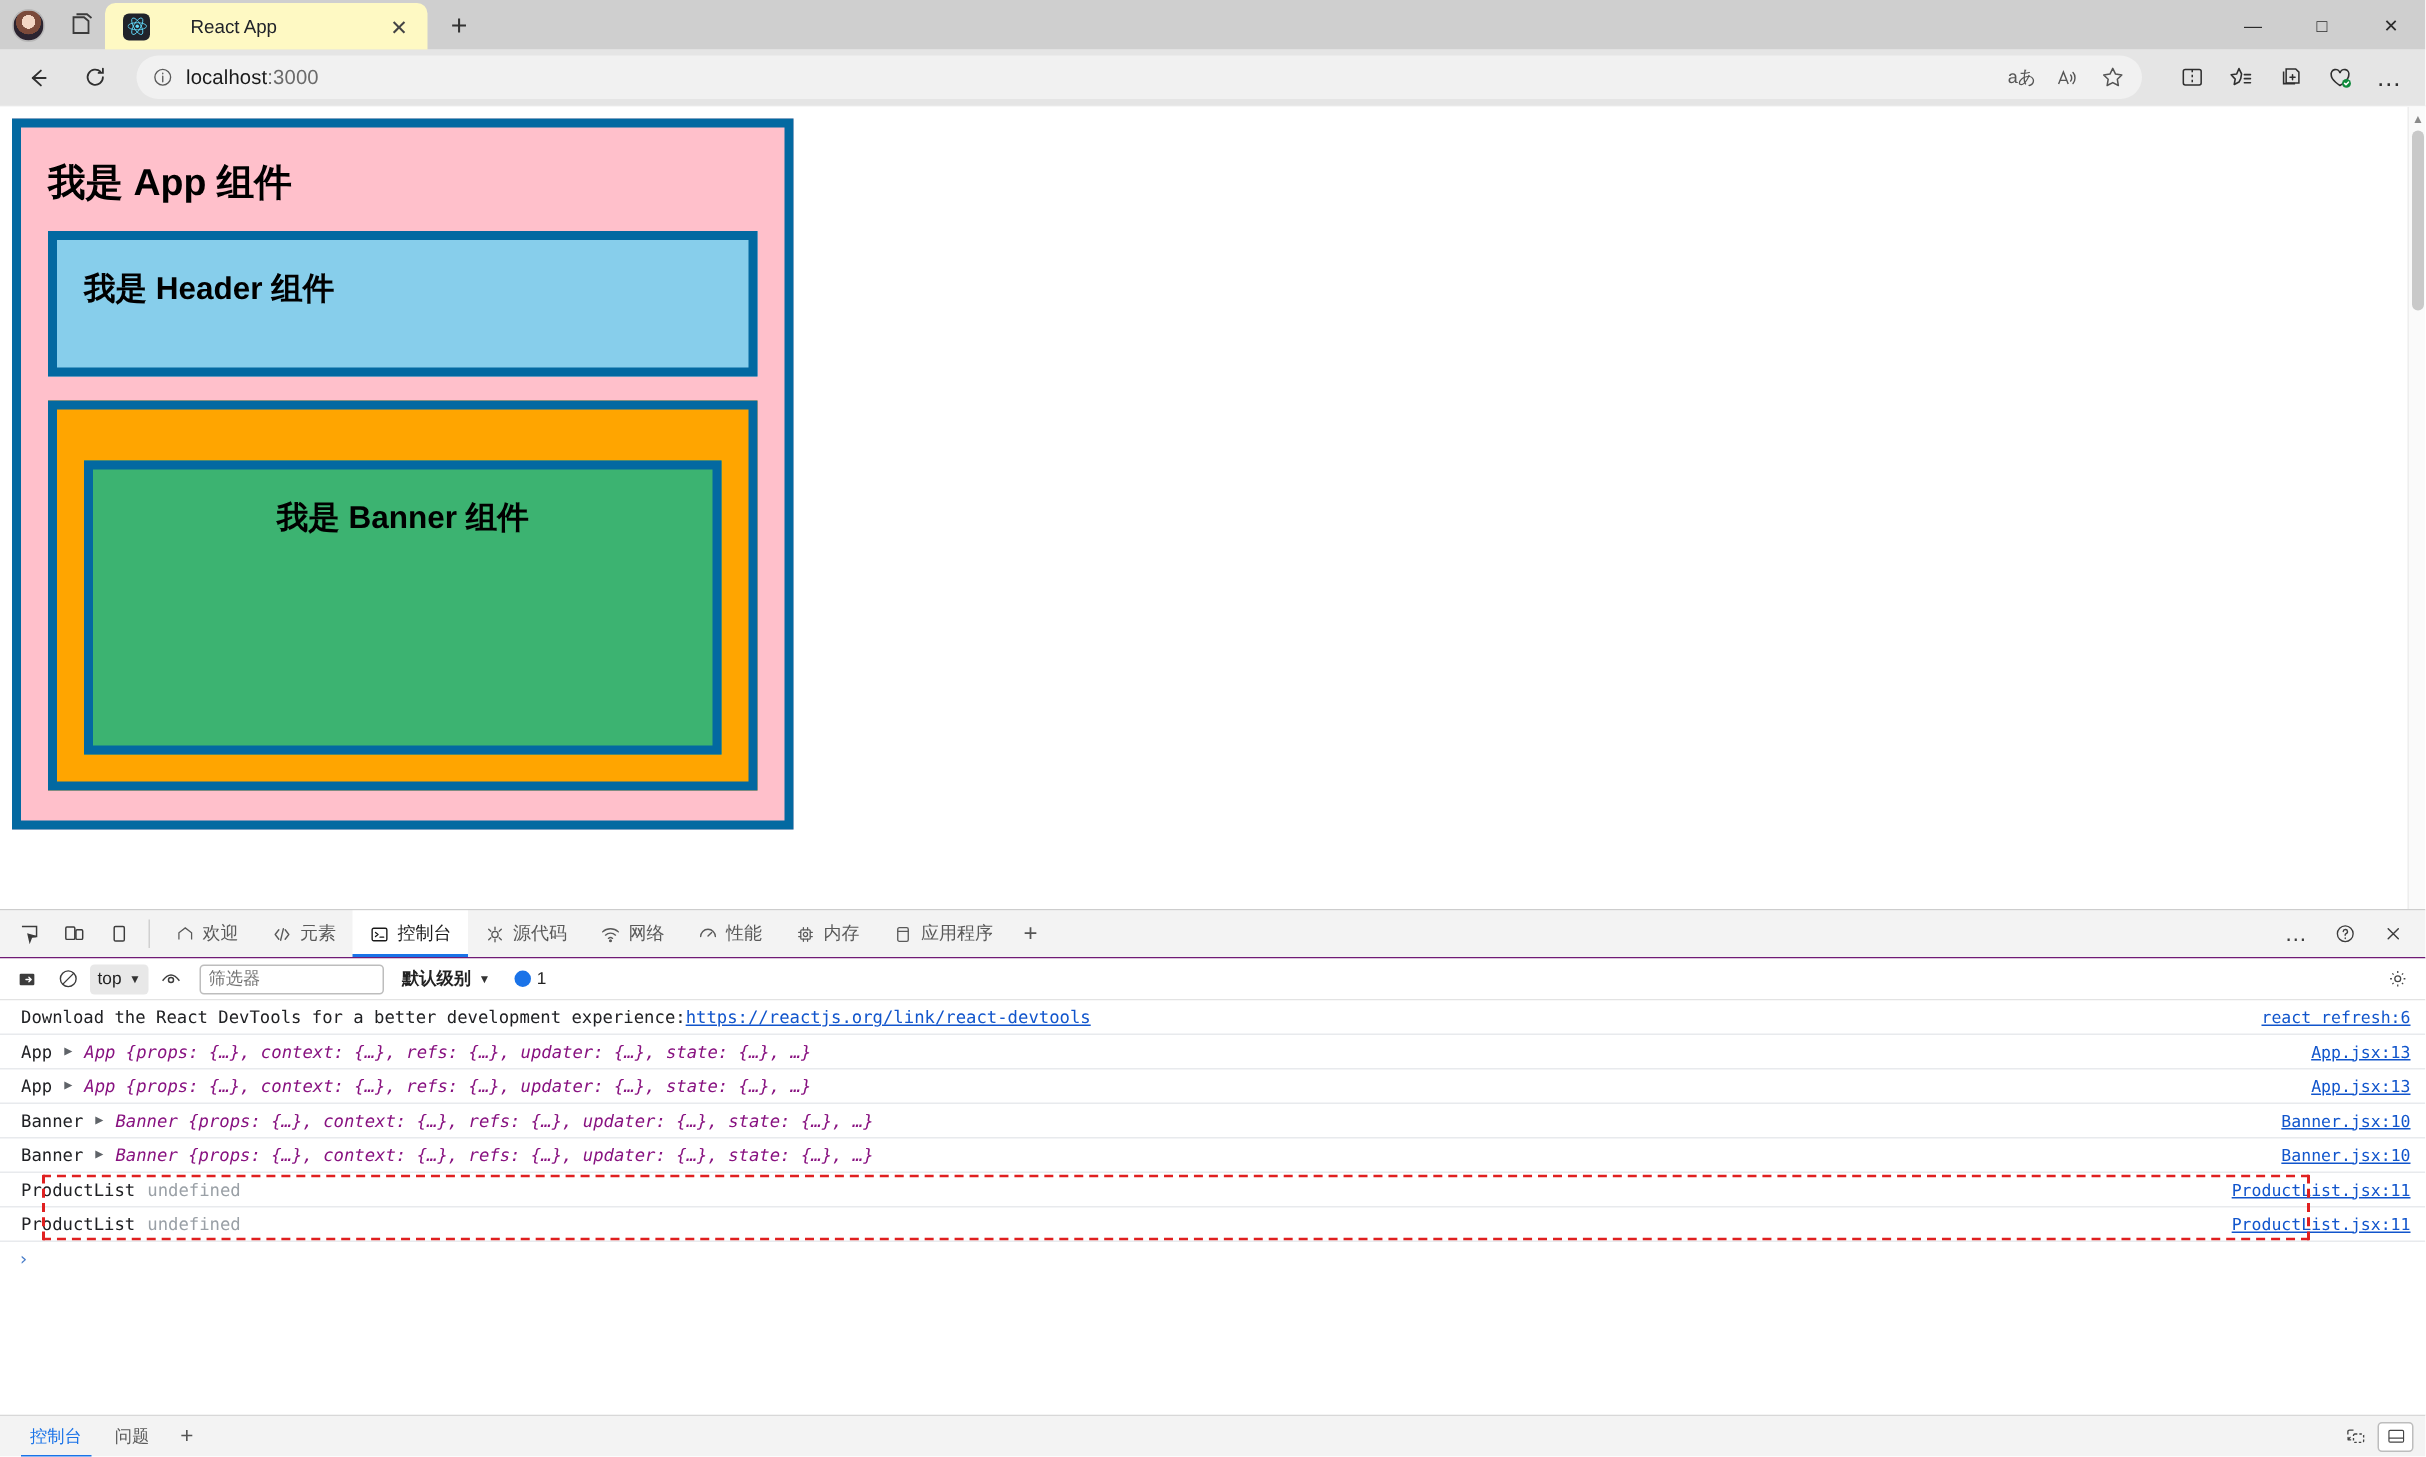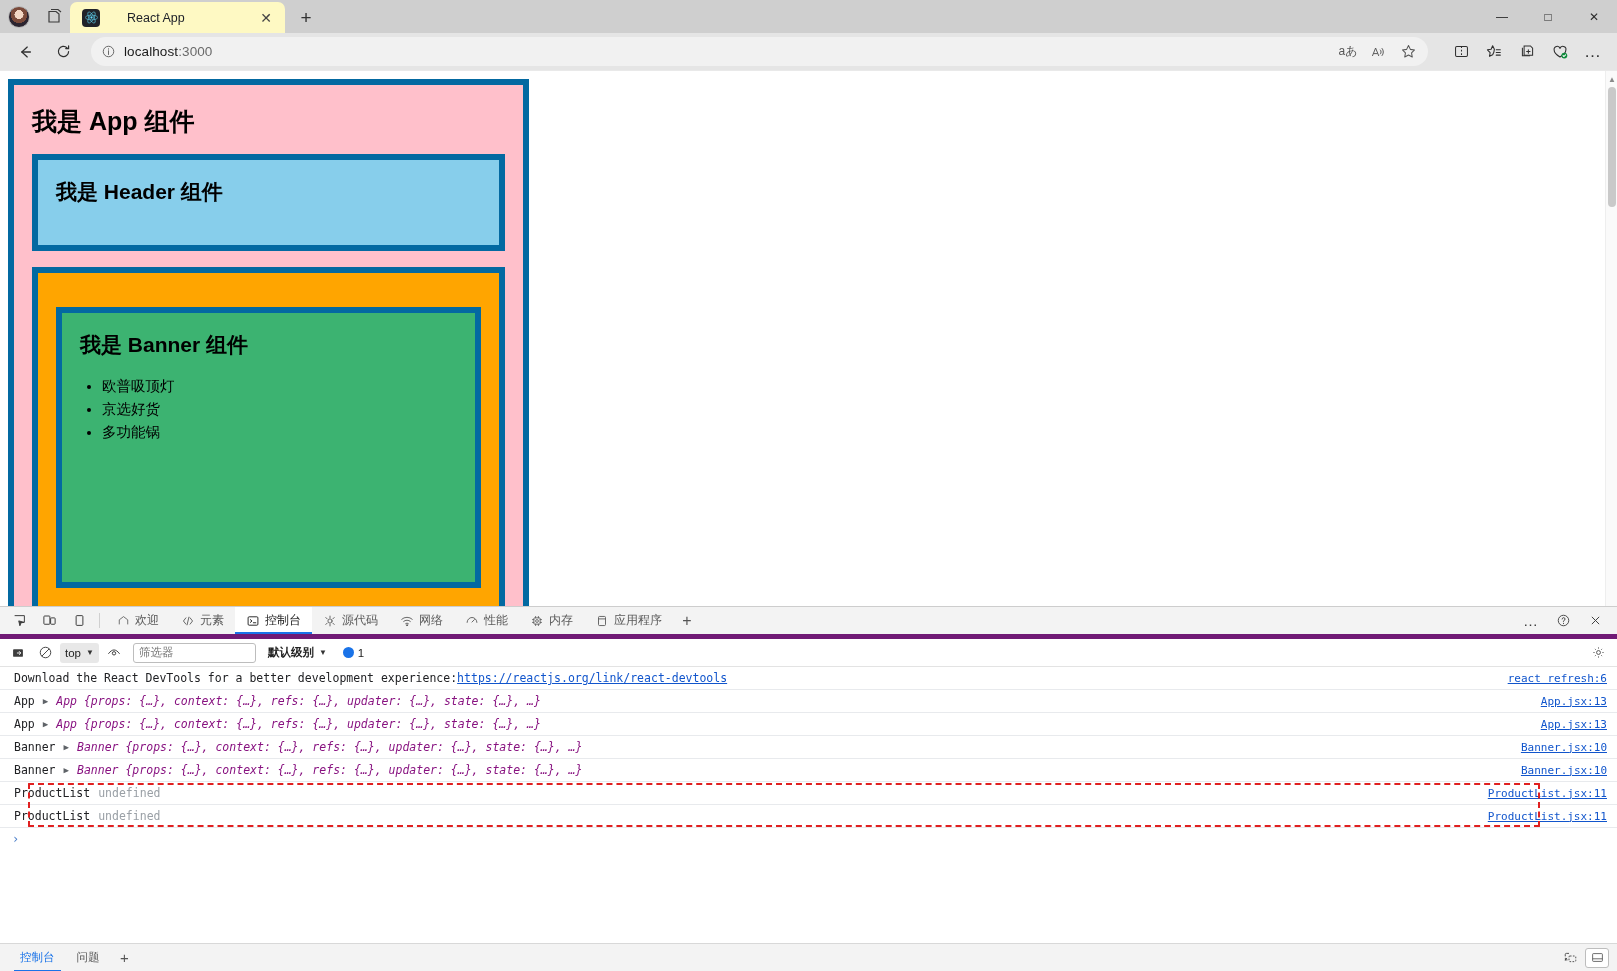--- a/index.html
+++ b/index.html
@@ -58,39 +58,39 @@
   .tb-btn { width: 32px; height: 30px; display: flex; align-items: center; justify-content: center; color: #2f2f2f; position: relative; }
 
   
   .viewport { position: relative; background: #fff; height: 535px; flex: 0 0 535px; overflow: hidden; }
   .page { padding: 8px; }
 
   .box { border: 6px solid #0369a1; }
   .box-app     { background: #FFC0CB; padding: 20px 18px; width: 521px; }
   .box-header  { background: #87CEEB; padding: 18px; margin-top: 16px; height: 97px; }
   .box-main    { background: #FFA500; padding: 18px; margin-top: 16px; }
-  .box-banner  { background: #3CB371; padding: 18px; margin-top: 16px; }
+  .box-banner  { background: #3CB371; padding: 18px; margin-top: 16px; text-align: center; }
 
   .h-app    { font-size: 25px; font-weight: bold; color: #000; }
   .h-header { font-size: 21px; font-weight: bold; color: #000; }
   .h-main   { font-size: 21px; font-weight: bold; color: #000; }
   .h-banner { font-size: 21px; font-weight: bold; color: #000; }
   .banner-list { margin: 16px 0 0 22px; font-size: 14.5px; line-height: 22px; color: #000; }
   .banner-list li { margin-bottom: 1px; }
 
   .page-scrollbar { position: absolute; right: 0; top: 0; width: 12px; height: 100%; background: #fafafa; border-left: 1px solid #eee; }
   .page-scrollbar .thumb { position: absolute; left: 2px; top: 16px; width: 8px; height: 120px; background: #c9c9c9; border-radius: 4px; }
   .sb-arrow { position: absolute; left: 0; width: 12px; height: 14px; display: flex; align-items: center; justify-content: center; font-size: 8px; color: #8a8a8a; }
 
   
   .devtools { flex: 1; display: flex; flex-direction: column; background: #ffffff; border-top: 1px solid #cdcdcd; }
 
   .dt-tabbar {
     height: 32px; display: flex; align-items: stretch; background: #f3f3f3;
-    border-bottom: 5px solid #701a75; padding-left: 4px;
+    border-bottom: 1px solid #701a75; padding-left: 4px;
   }
   .dt-iconbtn { width: 30px; display: flex; align-items: center; justify-content: center; color: #3c3c3c; }
   .dt-sep { width: 1px; background: #d0d0d0; margin: 6px 5px; }
   .dt-tab {
     display: flex; align-items: center; gap: 5px; padding: 0 11px;
     font-size: 12px; color: #5a5a5a; position: relative; white-space: nowrap;
   }
   .dt-tab.active { color: #1a1a1a; background: #ffffff; }
   .dt-tab.active::after { content: ""; position: absolute; left: 0; right: 0; bottom: 0; height: 2px; background: #1a73e8; }
   .dt-tab .ti { display: inline-flex; width: 14px; height: 14px; align-items: center; justify-content: center; }
@@ -263,25 +263,20 @@
         <div class="h-app">我是 App 组件</div>
 
         <div class="box box-header">
           <div class="h-header">我是 Header 组件</div>
         </div>
 
         <div class="box box-main">
 
           <div class="box box-banner">
             <div class="h-banner">我是 Banner 组件</div>
-            <ul class="banner-list">
-              <li>欧普吸顶灯</li>
-              <li>京选好货</li>
-              <li>多功能锅</li>
-            </ul>
             <div style="height:120px"></div>
           </div>
         </div>
       </div>
     </div>
 
     <div class="page-scrollbar">
       <div class="sb-arrow" style="top:1px">▲</div>
       <div class="thumb"></div>
     </div>

